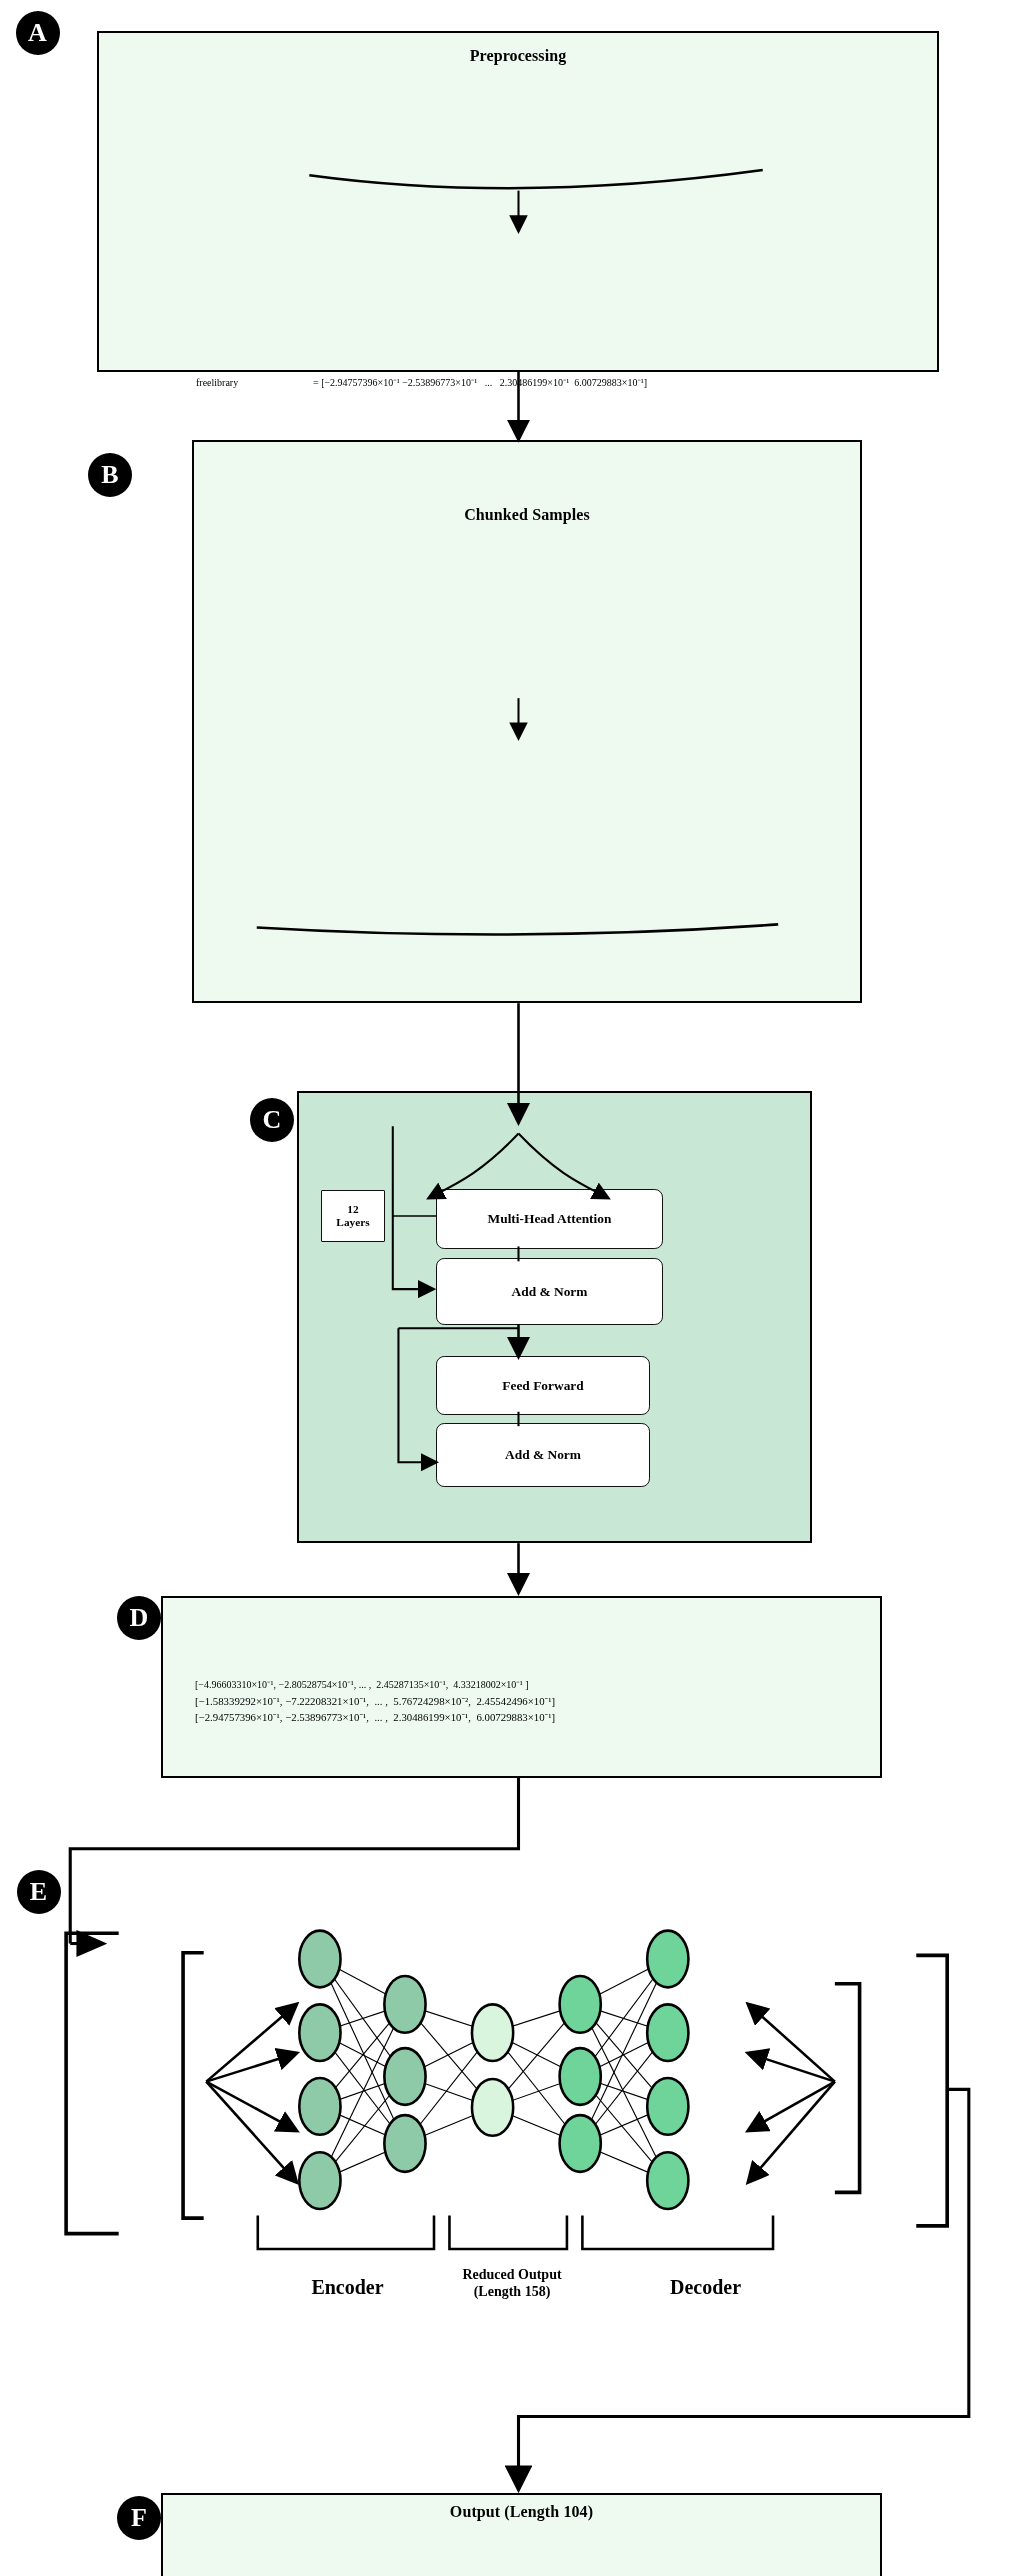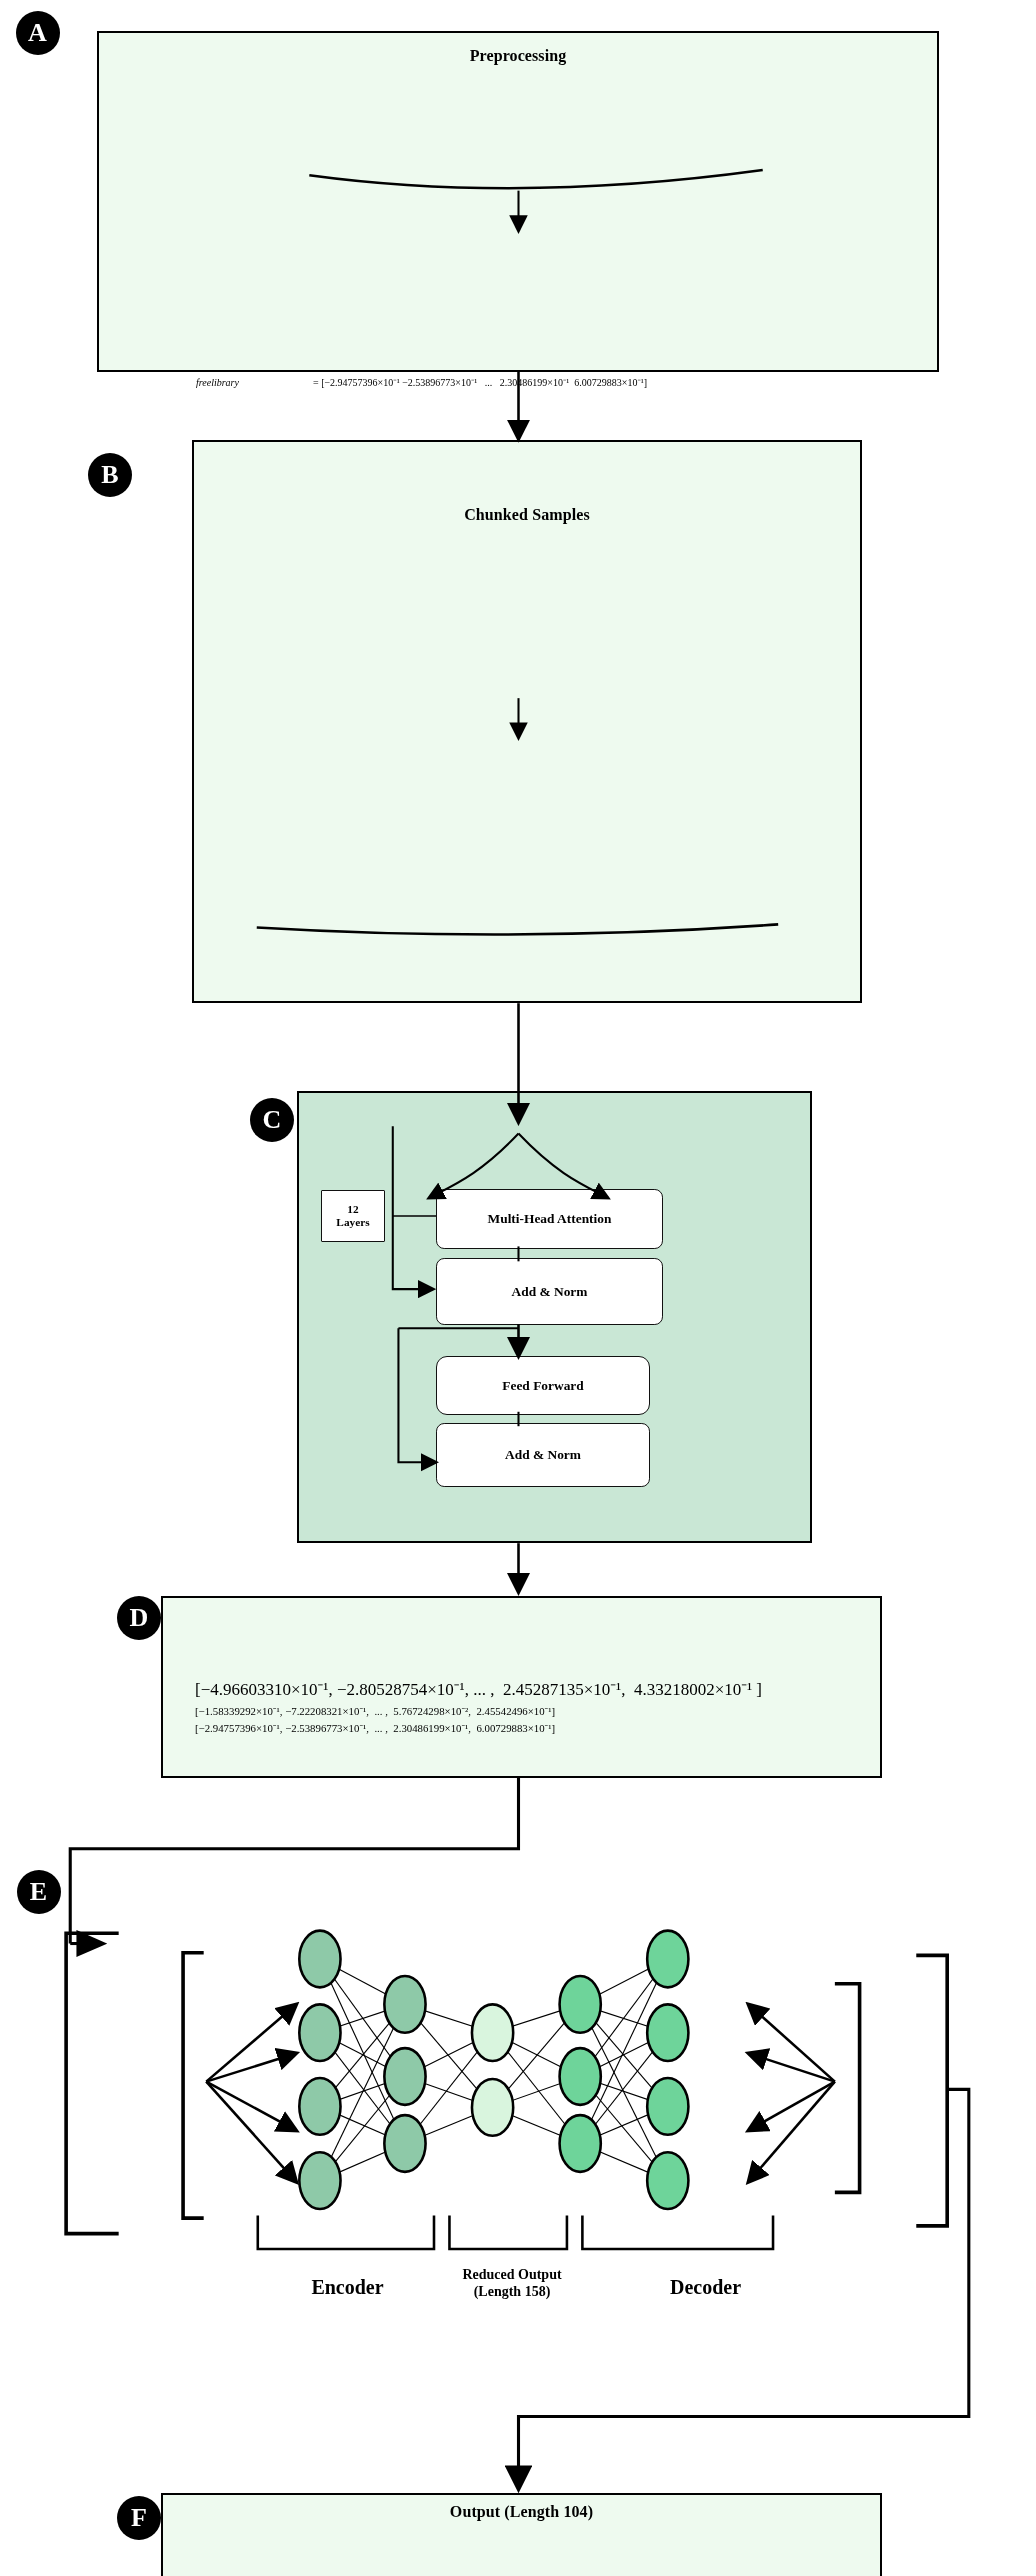--- a/index.html
+++ b/index.html
@@ -187,21 +187,21 @@
   <div class="card" style="left:152px;top:231px;width:737px;height:116px;">
     <div style="position:absolute;left:23px;top:12.4px;font-weight:bold;font-size:13px;">Word Vectors</div>
     <div style="position:absolute;left:23px;top:34px;">
       <div class="mono-row">
         <span style="display:inline-block;width:117px;">virtualallocex</span><span>= [−4.96603310×10⁻² −2.80528754×10⁻¹   ...   2.45287135×10⁻¹  4.33218002×10⁻¹ ]</span>
       </div>
       <div class="mono-row">
         <span style="display:inline-block;width:117px;">getmodulehandle</span><span>= [−1.58339292×10⁻¹ −7.22208321×10⁻²   ...   5.76724298×10⁻²  2.45542496×10⁻¹]</span>
       </div>
       <div class="mono-row">
-        <span style="display:inline-block;width:117px;font-style:italic;">freelibrary</span><span>= [−2.94757396×10⁻¹ −2.53896773×10⁻¹   ...   2.30486199×10⁻¹  6.00729883×10⁻¹]</span>
+        <span style="display:inline-block;width:117px;">freelibrary</span><span>= [−2.94757396×10⁻¹ −2.53896773×10⁻¹   ...   2.30486199×10⁻¹  6.00729883×10⁻¹]</span>
       </div>
     </div>
   </div>
 
   <div class="badge" style="left:88px;top:453px;">
     <span>B</span>
   </div>
 
   <div class="panel lite" style="left:192px;top:440px;width:670px;height:563px;">
     <div class="panel-title" style="margin-top:64px;">Chunked Samples</div>
@@ -242,34 +242,34 @@
       <div>Layers</div>
     </div>
   </div>
 
   <div class="tbox" style="left:436px;top:1189px;width:227px;height:60px;">
     <span>Multi-Head Attention</span>
   </div>
   <div class="tbox" style="left:436px;top:1258px;width:227px;height:67px;">
     <span>Add &amp; Norm</span>
   </div>
-  <div class="tbox" style="left:436px;top:1356px;width:214px;height:59px;border-radius:11px;">
+  <div class="tbox" style="left:436px;top:1356px;width:214px;height:59px;">
     <span>Feed Forward</span>
   </div>
   <div class="tbox" style="left:436px;top:1423px;width:214px;height:64px;">
     <span>Add &amp; Norm</span>
   </div>
 
   <div class="badge" style="left:117px;top:1596px;">
     <span>D</span>
   </div>
 
   <div class="panel lite" style="left:161px;top:1596px;width:721px;height:182px;">
     <div style="position:absolute;left:32px;top:79px;">
-      <div class="mono-row" style="font-size:17px;">[−4.96603310×10⁻¹, −2.80528754×10⁻¹, ... ,  2.45287135×10⁻¹,  4.33218002×10⁻¹ ]</div>
+      <div class="mono-row" style="font-size:10px;">[−4.96603310×10⁻¹, −2.80528754×10⁻¹, ... ,  2.45287135×10⁻¹,  4.33218002×10⁻¹ ]</div>
       <div class="mono-row" style="font-size:10.8px;">[−1.58339292×10⁻¹, −7.22208321×10⁻¹,  ... ,  5.76724298×10⁻²,  2.45542496×10⁻¹]</div>
       <div class="mono-row" style="font-size:10.8px;">[−2.94757396×10⁻¹, −2.53896773×10⁻¹,  ... ,  2.30486199×10⁻¹,  6.00729883×10⁻¹]</div>
     </div>
   </div>
 
   <div class="badge" style="left:16.5px;top:1870px;">
     <span>E</span>
   </div>
 
   <svg class="nnsvg" style="left:289px;top:1927px;" width="469" height="299" viewBox="0 0 910 580">

